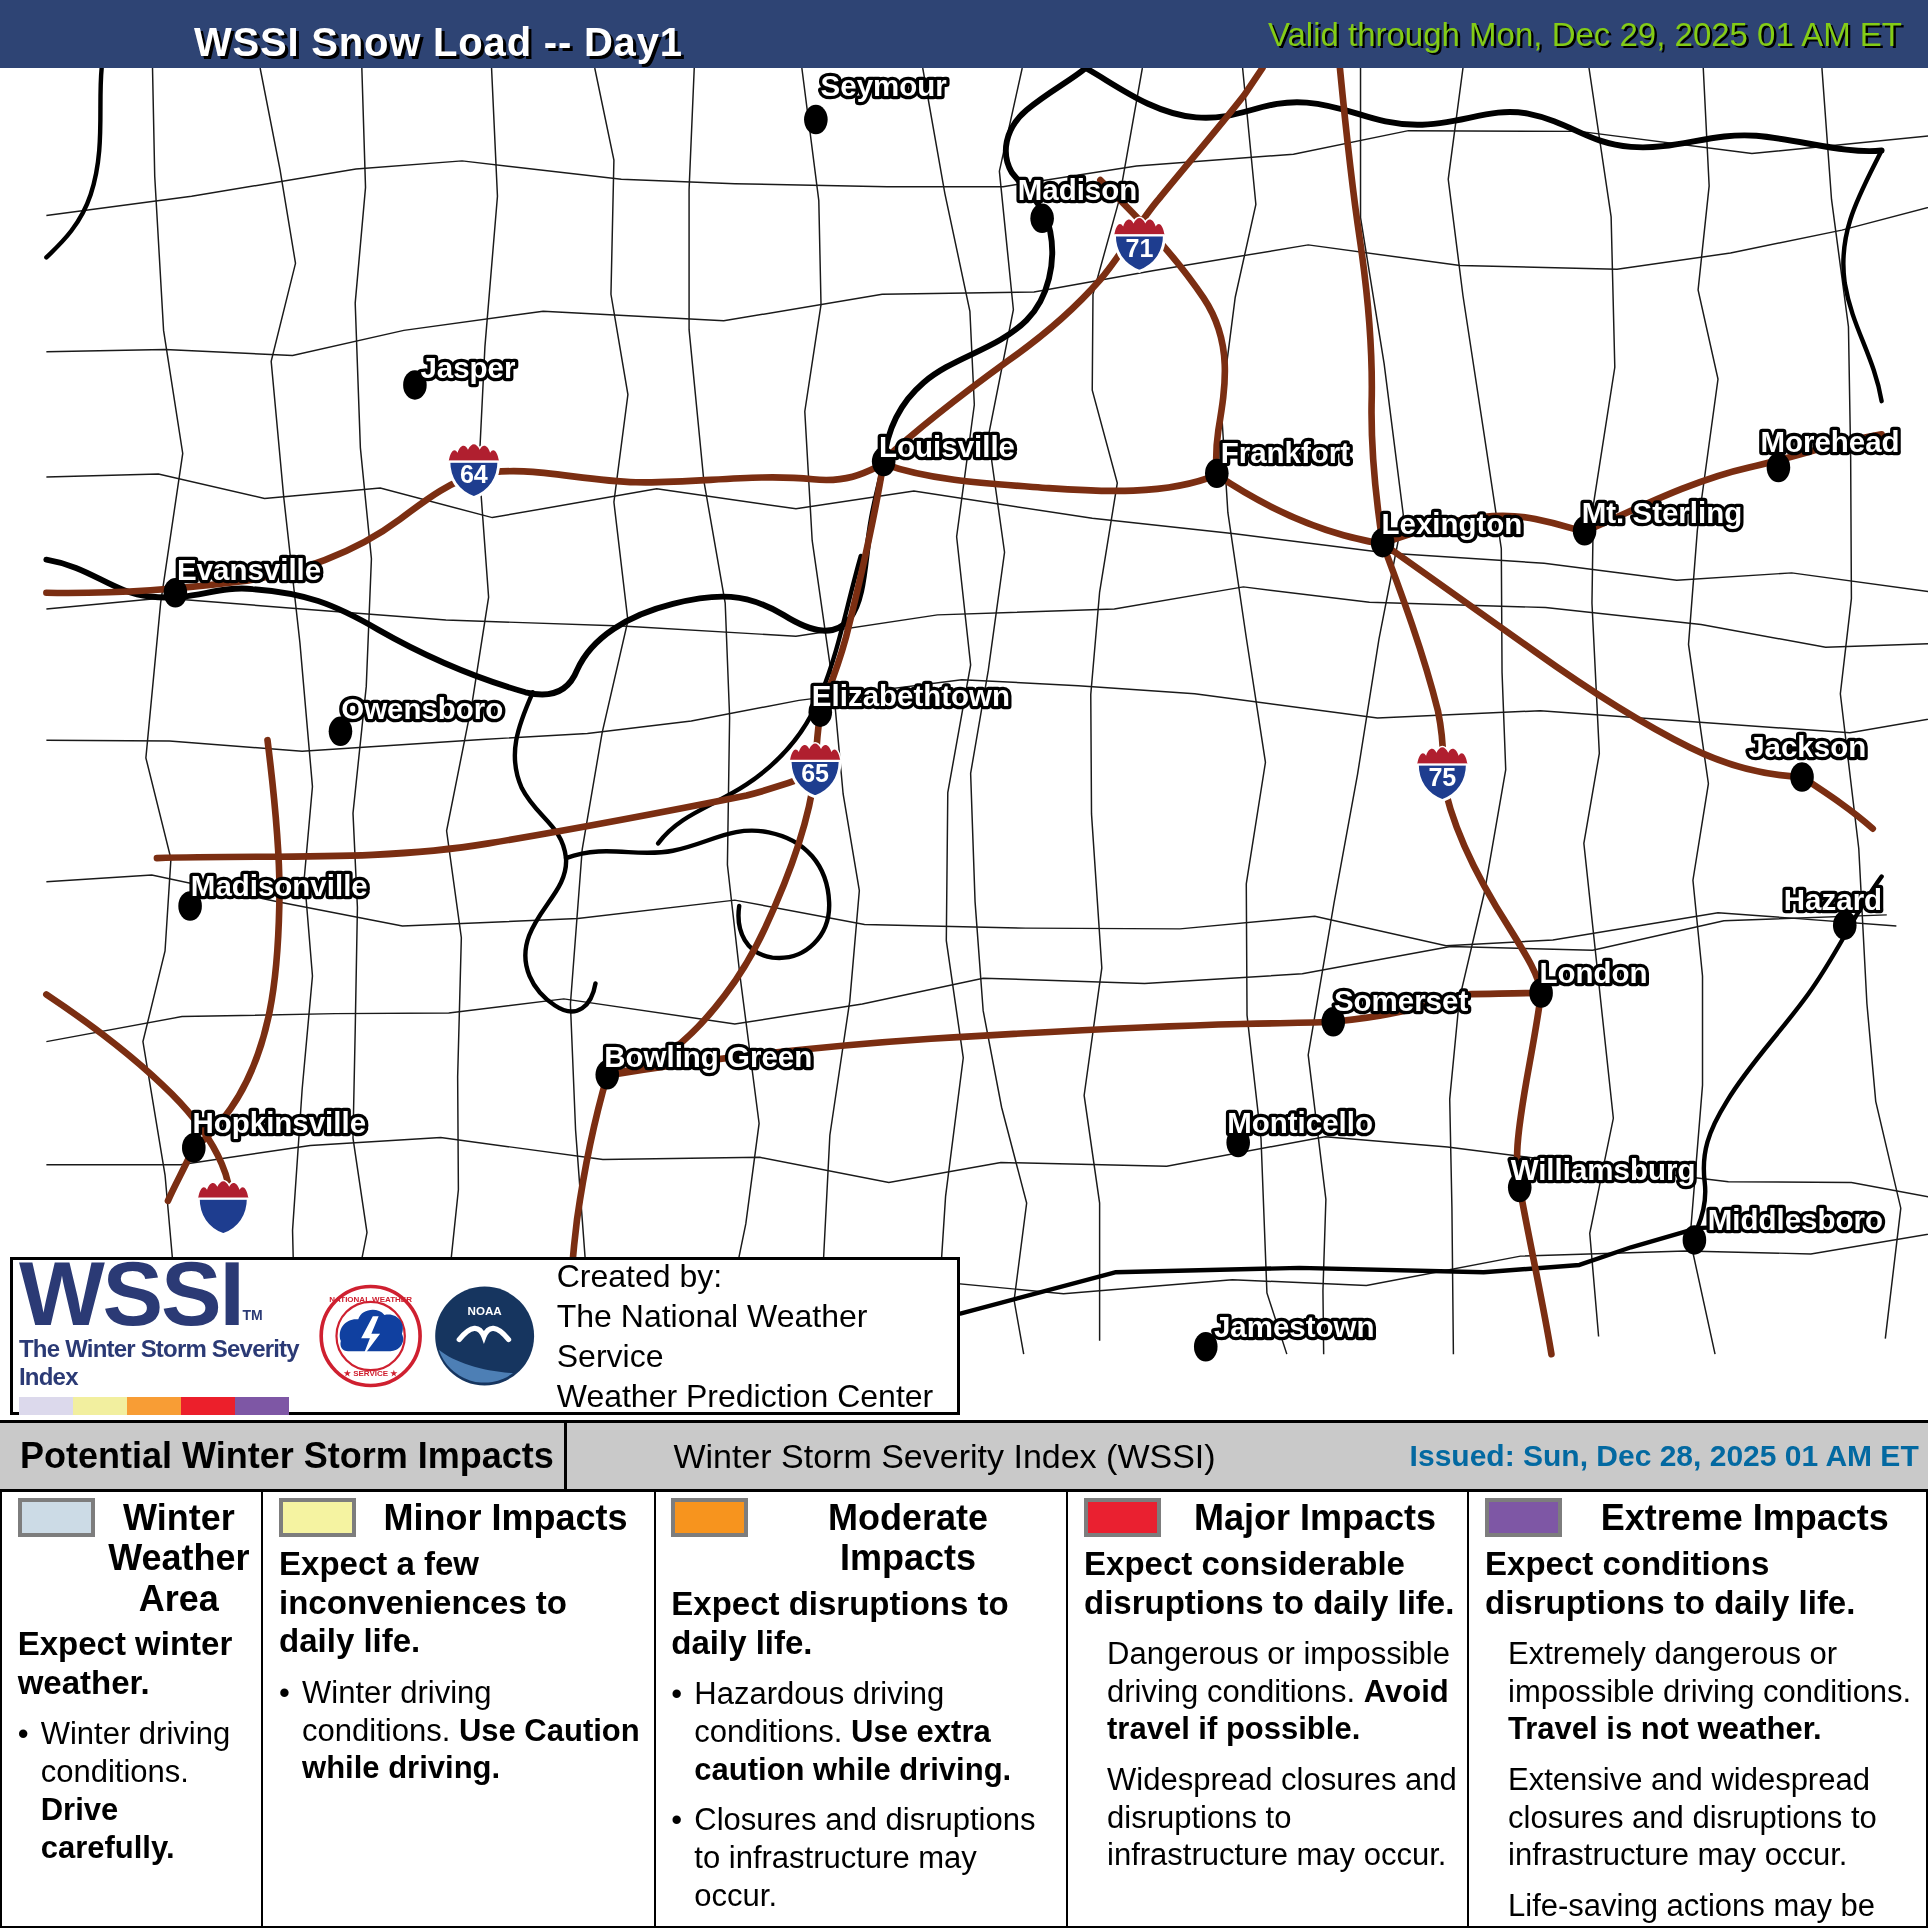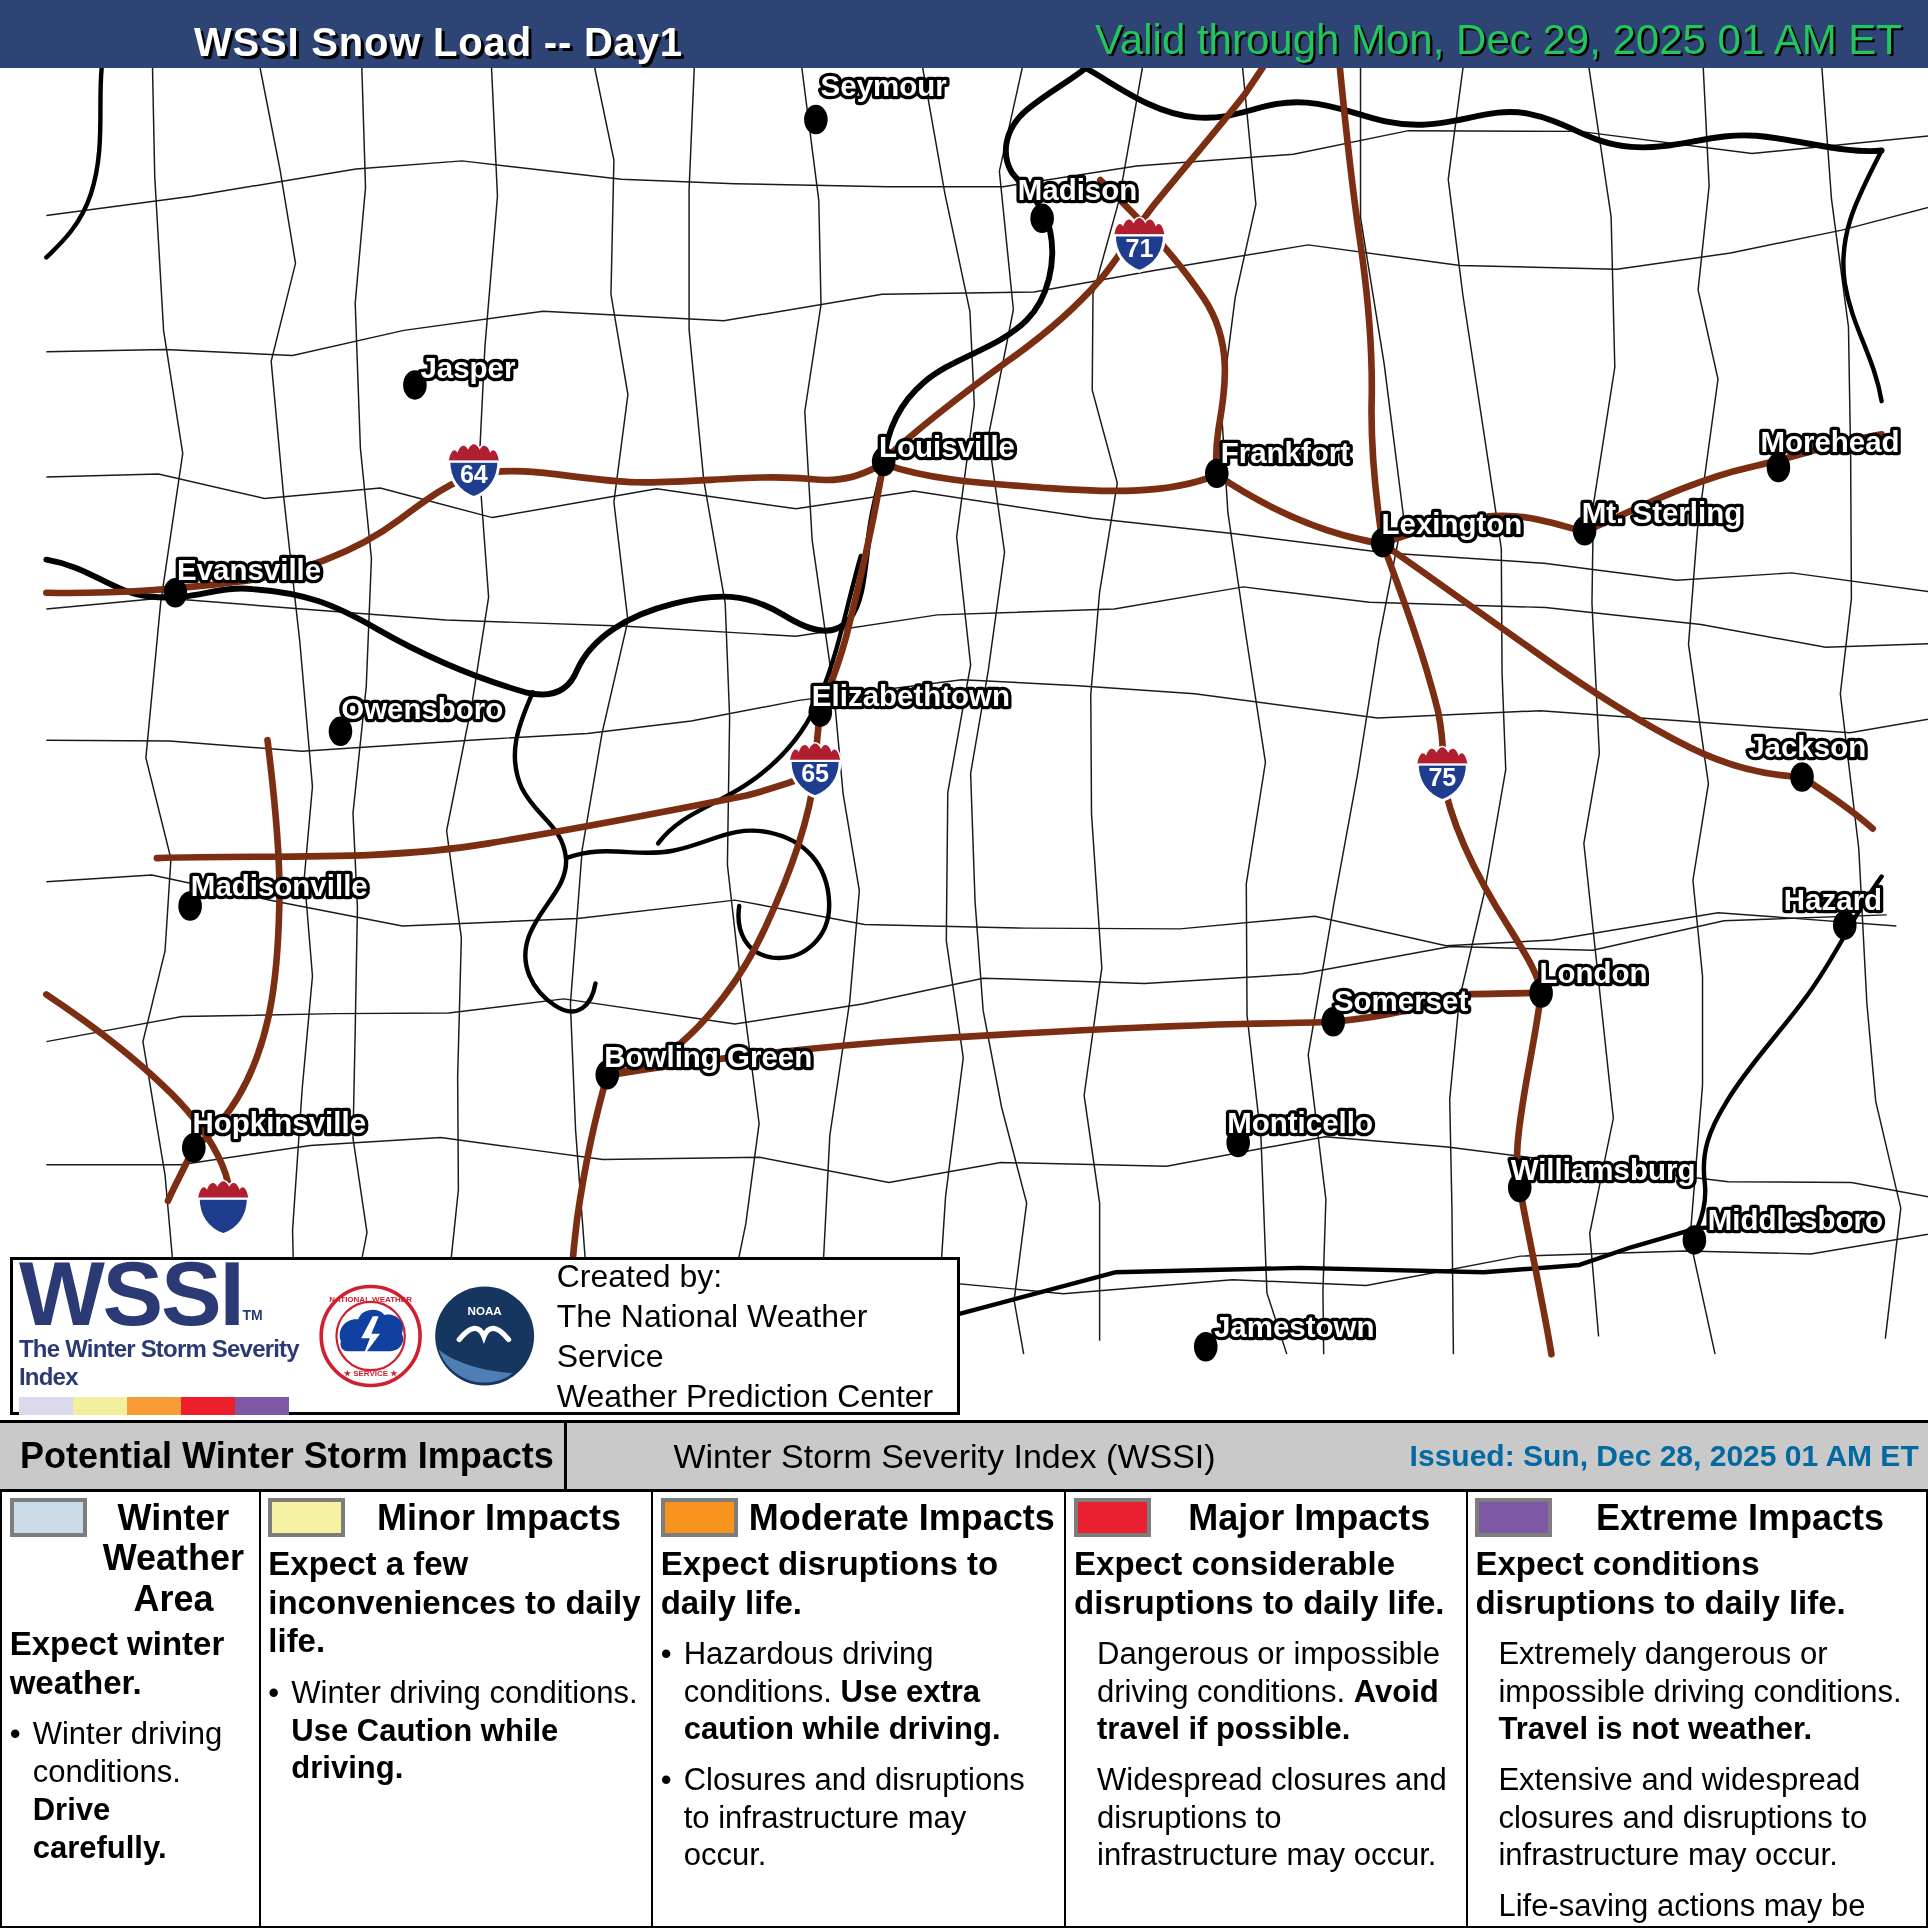--- a/index.html
+++ b/index.html
@@ -2,21 +2,21 @@
 <html style="font-size:12.4px"><head>
 <meta charset="utf-8">
 <style>
   html,body{margin:0;padding:0;background:#fff;}
   #stage{position:relative;width:1928px;height:1928px;background:#fff;overflow:hidden;
          font-family:"Liberation Sans",sans-serif;}
   
   #hdr{position:absolute;left:0;top:0;width:1928px;height:68px;background:#2e4474;}
   #hdr .t{position:absolute;left:194px;top:20px;font-size:40px;font-weight:bold;color:#fff;
           text-shadow:3.1px 3.1px 0 #000;letter-spacing:0.8px;}
-  #hdr .v{position:absolute;right:26px;top:15.5px;font-size:42px;color:#22c55e;text-shadow:2.3px 2.3px 0 #000;}
+  #hdr .v{position:absolute;right:26px;top:15.5px;font-size:33px;color:#84cc16;text-shadow:2.3px 2.3px 0 #000;}
   
   #mapwrap{position:absolute;left:0;top:68px;width:1928px;height:1351px;background:#fff;}
   #mapsvg{display:block;}
   
   #logobox{position:absolute;left:10px;top:1257px;width:950px;height:158px;background:#fff;
            border:3.9px solid #000;box-sizing:border-box;display:flex;align-items:center;}
   #wssiblk{width:308px;padding-left:6px;}
   #wssiblk .big{font-size:91px;font-weight:bold;color:#2b3a75;letter-spacing:-2.3px;line-height:0.82;}
   #wssiblk .tm{font-size:14px;color:#2b3a75;font-weight:bold;vertical-align:4.6px;}
   #wssiblk .tag{font-size:24px;font-weight:bold;color:#2b3a75;margin-top:3.1px;letter-spacing:-0.8px;}
@@ -31,21 +31,21 @@
           box-sizing:border-box;display:flex;align-items:center;padding-left:11px;
           font-size:36px;font-weight:bold;color:#000;}
   #impbar .cbox{position:absolute;left:596px;top:0;width:697px;height:100%;display:flex;
           align-items:center;justify-content:center;font-size:34px;color:#000;}
   #impbar .rbox{position:absolute;right:9.3px;top:0;height:100%;display:flex;align-items:center;
           font-size:30px;font-weight:bold;color:#0369a1;}
   
   #legend{position:absolute;left:0;top:1492px;width:1928px;height:437px;box-sizing:border-box;
           border-left:2.3px solid #000;border-right:2.3px solid #000;border-bottom:3.1px solid #000;
           display:flex;background:#fff;overflow:hidden;}
-  .lcol{box-sizing:border-box;border-right:2.3px solid #000;padding:4.6px 7.7px 0 7.7px;overflow:hidden;}
+  .lcol{box-sizing:border-box;border-right:2.3px solid #000;padding:4.6px 7.7px 0 7.7px;overflow:hidden;margin-left:8px;}
   .lcol:last-child{border-right:none;}
   .lhead{display:flex;gap:9.3px;align-items:flex-start;margin-top:1.5px;}
   .swatch{width:77px;height:39px;border:4.6px solid #7d7d7d;box-sizing:border-box;flex:0 0 auto;}
   .ltitle{flex:1;text-align:center;font-size:36px;font-weight:bold;line-height:1.12;color:#000;}
   .llead{font-size:33px;font-weight:bold;color:#000;line-height:1.18;margin-top:6.2px;}
   .litem{display:flex;margin-top:12.4px;font-size:31px;line-height:1.22;color:#000;}
   .lmark{flex:0 0 23px;}
   .lbody .b{font-weight:bold;}
 </style>
 </head>

